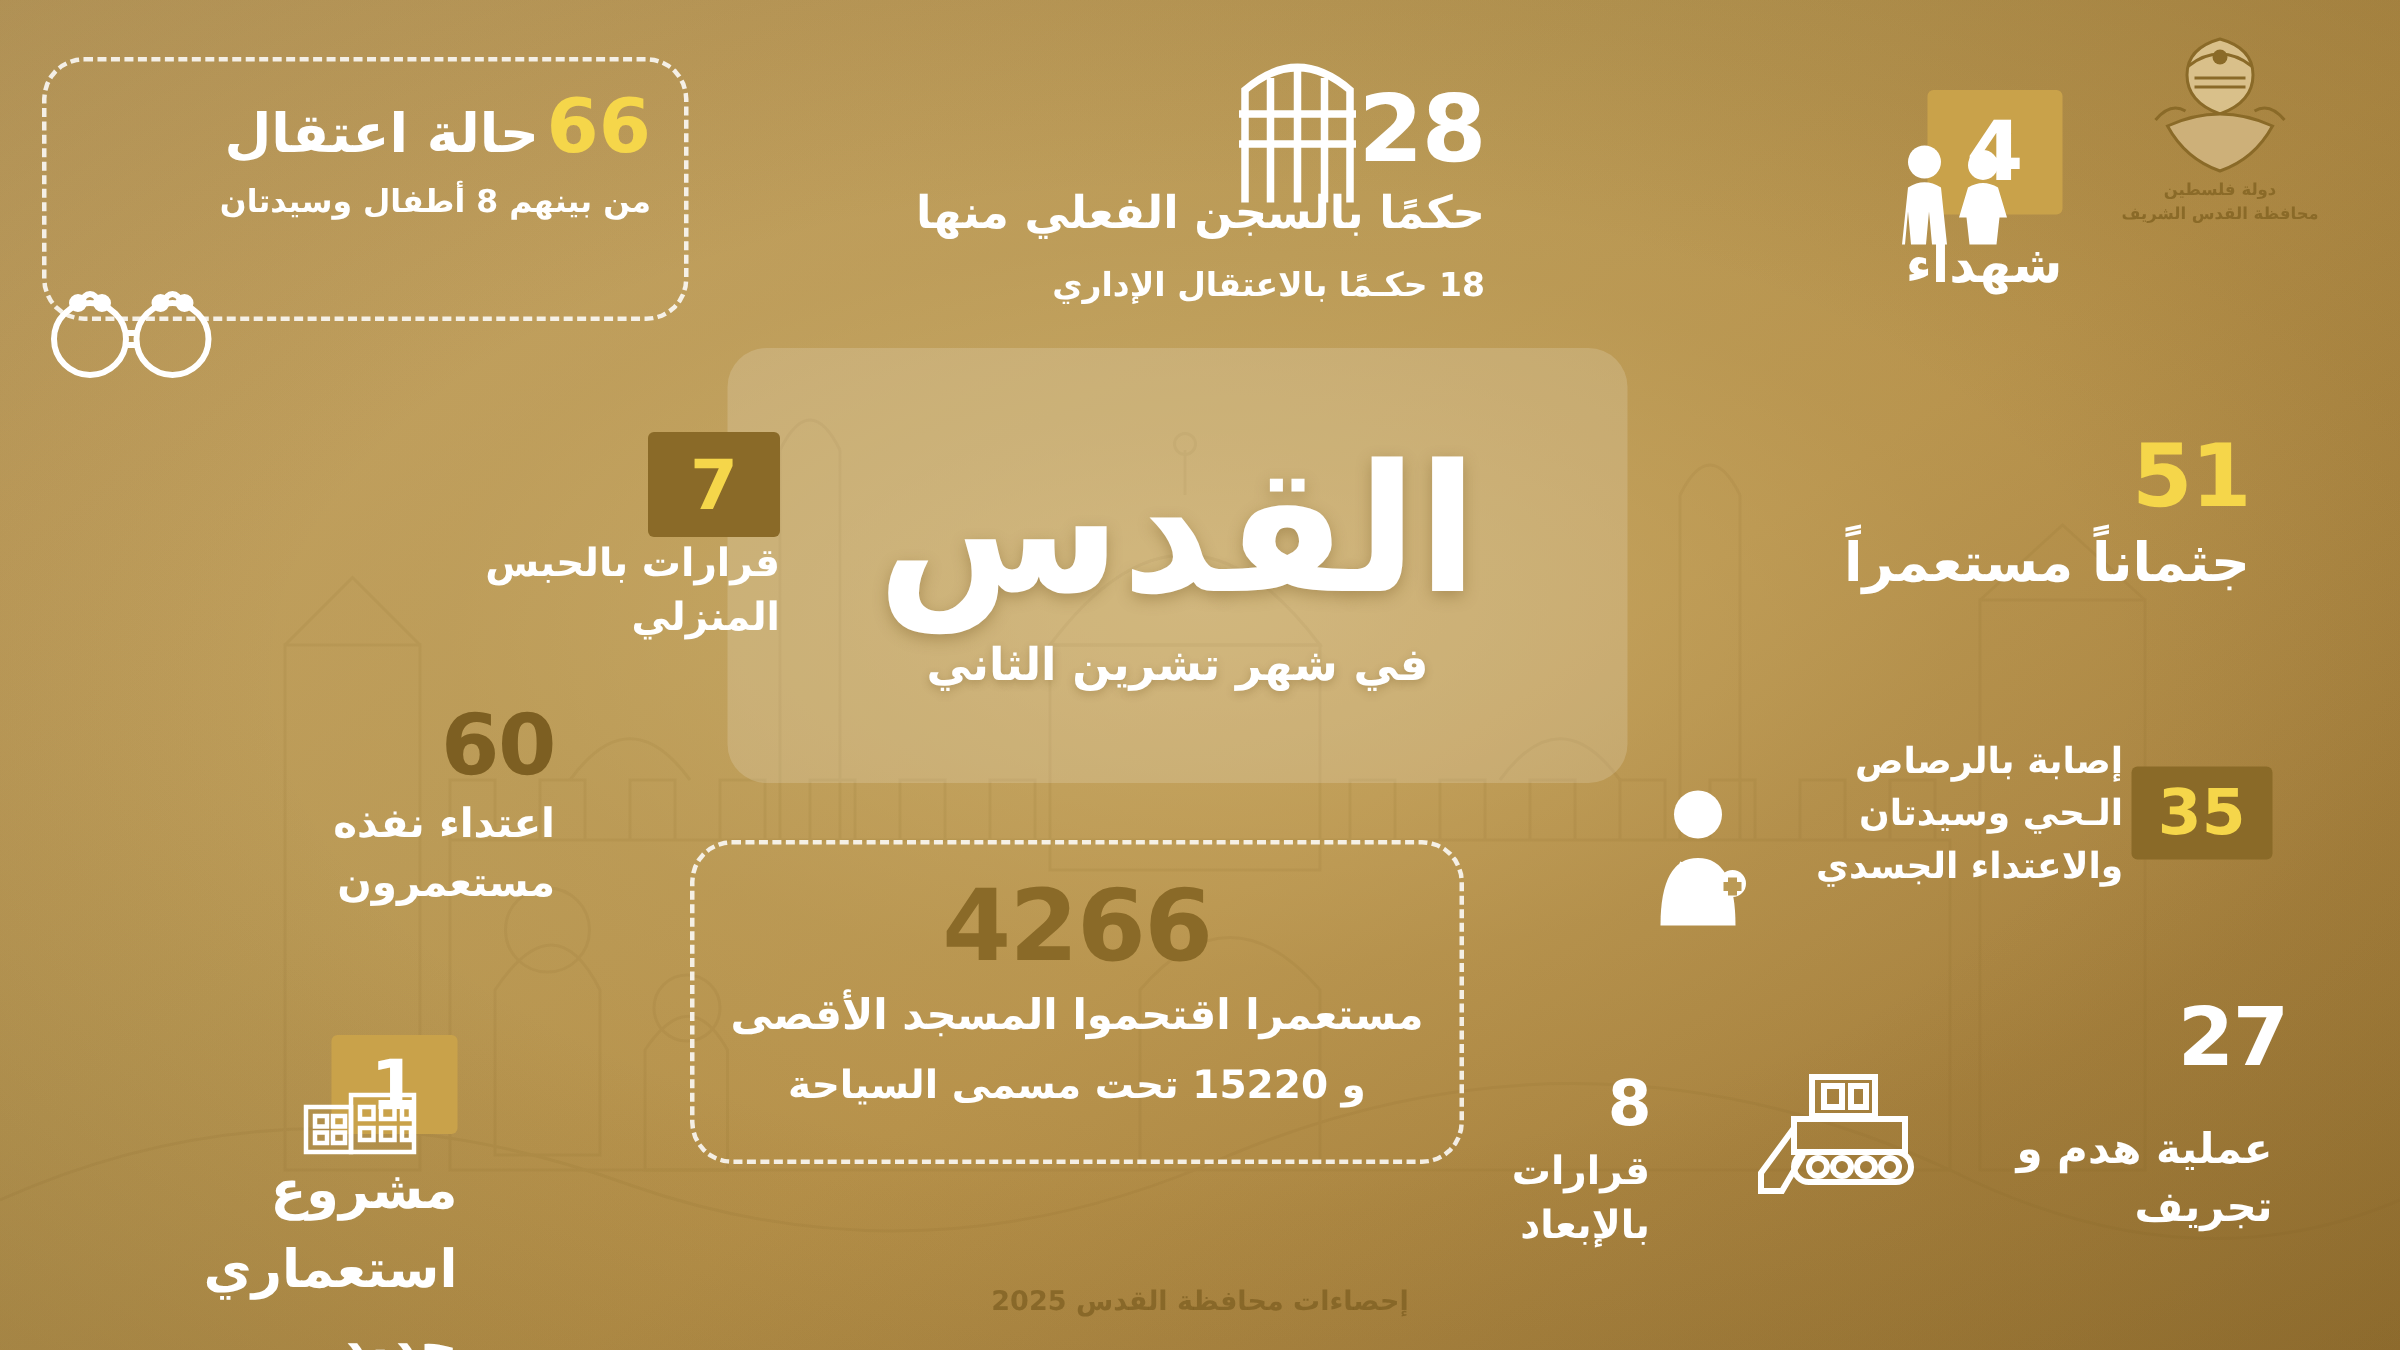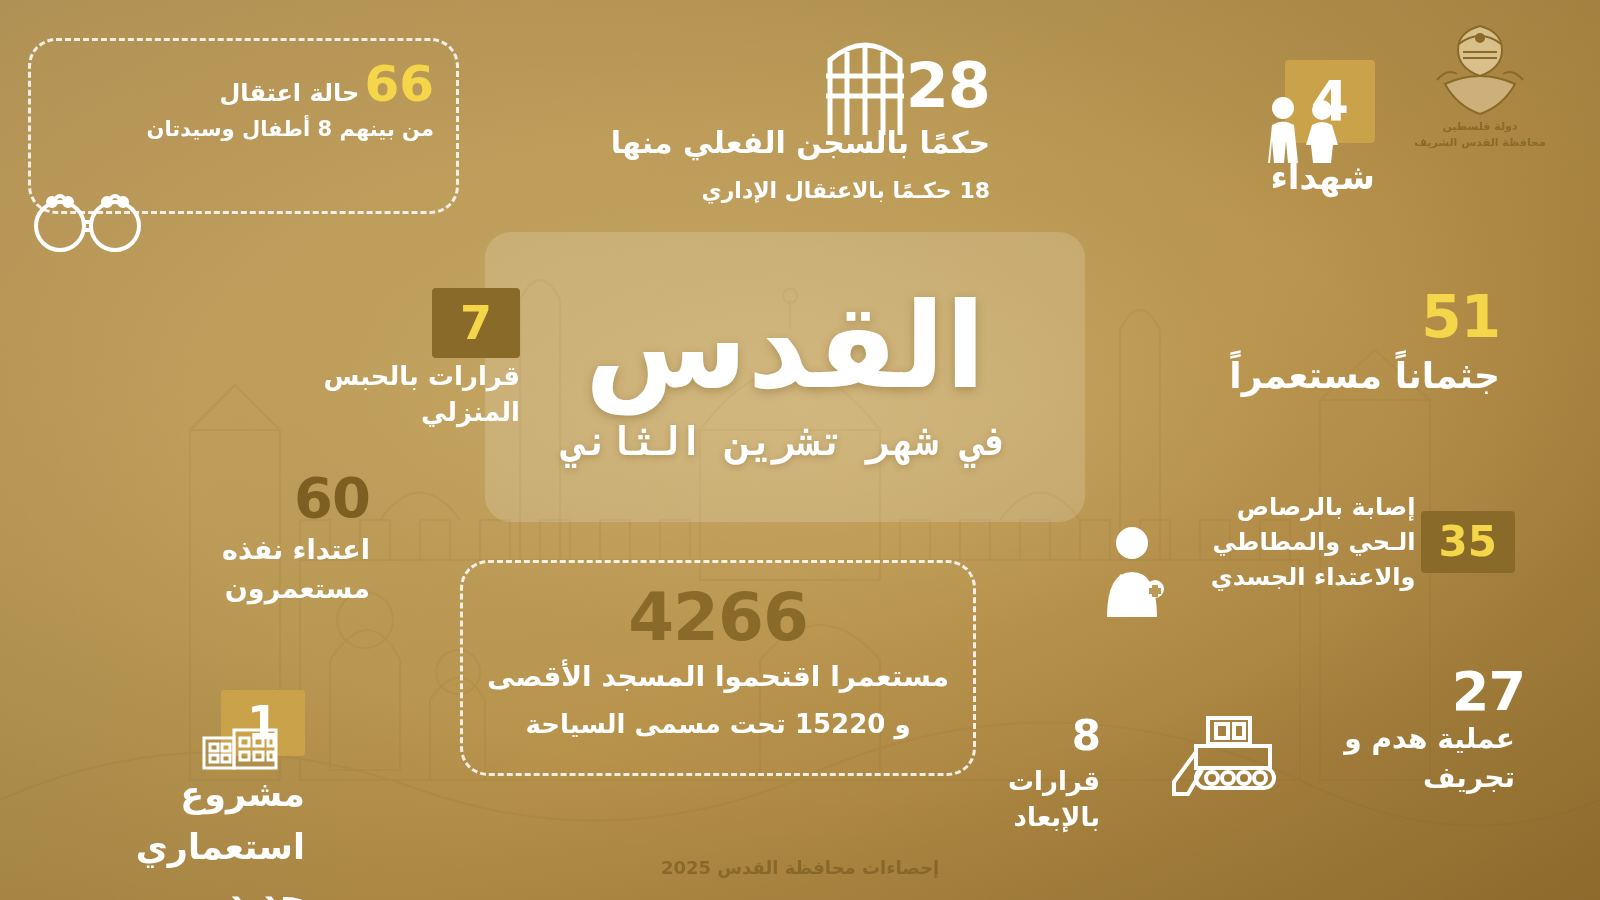--- a/index.html
+++ b/index.html
@@ -85,32 +85,31 @@
   }
   #main-title {
     font-size: 118px;
     font-weight: bold;
     color: #ffffff;
     line-height: 1;
     text-shadow: 0 3px 10px rgba(110,80,25,0.35);
     margin-bottom: 14px;
   }
   #main-subtitle {
-    font-size: 39px;
+    font-size: 30px;
     font-weight: bold;
     color: #ffffff;
     text-shadow: 0 2px 6px rgba(110,80,25,0.3);
-    font-family: Liberation Mono, monospace;
   }
 
   
   #stat-arrests { left: 28px; top: 38px; width: 425px; height: 170px; }
   #stat-arrests .inner { padding: 18px 22px 0 0; text-align: right; }
   #arrests-num { font-size: 50px; }
-  #arrests-label { font-size: 24px; }
+  #arrests-label { font-size: 36px; }
   #arrests-sub { font-size: 21px; margin-top: 6px; color:#ffffff; font-weight:bold;}
 
   #handcuff-icon { position: absolute; left: 30px; top: 176px; width: 115px; height: 80px; }
 
   #stat-sentences { left: 590px; top: 55px; width: 400px; text-align: right; }
   #sentences-num { font-size: 62px; display: inline-block; vertical-align: middle; }
   #sentences-line1 { font-size: 30px; margin-top: 4px; }
   #sentences-line2 { font-size: 22px; margin-top: 10px; }
 
   #prison-icon { position: absolute; left: 820px; top: 30px; width: 90px; height: 110px; }
@@ -139,21 +138,21 @@
 
   #medic-icon { position: absolute; left: 1085px; top: 525px; width: 95px; height: 100px; }
 
   #stat-aqsa { left: 460px; top: 560px; width: 510px; height: 210px; }
   #aqsa-num { font-size: 66px; }
   #aqsa-line1 { font-size: 28px; margin-top: 6px; }
   #aqsa-line2 { font-size: 26px; margin-top: 8px; }
 
   #stat-demolition { left: 1245px; top: 665px; width: 280px; text-align: right; }
   #demo-num { font-size: 54px; display:inline-block; vertical-align: middle;}
-  #demo-label { font-size: 28px; display:inline-block; vertical-align: middle; margin-right: 10px; line-height:1.4;}
+  #demo-label { font-size: 28px; display:inline-block; vertical-align: middle; margin-right: 10px; line-height:1.4;margin-top:27px;}
 
   #bulldozer-icon { position: absolute; left: 1160px; top: 700px; width: 135px; height: 100px; }
 
   #stat-deport { left: 960px; top: 715px; width: 140px; text-align: right; }
   #deport-num { font-size: 42px; }
   #deport-label { font-size: 26px; margin-top: 6px; line-height: 1.4; }
 
   #stat-settlement { left: 55px; top: 690px; width: 250px; text-align: right; }
   #settlement-chip { font-size: 46px; padding: 10px 26px; }
   #settlement-label { font-size: 35px; margin-top: 12px; line-height: 1.5; }
@@ -282,21 +281,21 @@
 
   <div class="block" id="stat-settler-attacks">
     <div class="num-big" id="settler-num">60</div>
     <div class="label" id="settler-label">اعتداء نفذه مستعمرون</div>
   </div>
 
   <div class="block" id="stat-injuries">
     <span class="chip" id="injury-chip">35</span>
     <span id="injury-text">
       <span class="label" style="display:block">إصابة بالرصاص</span>
-      <span class="label" style="display:block">الـحي والمطاطي</span>
+      <span class="label" style="display:block">الـحي وسيدتان</span>
       <span class="label" style="display:block">والاعتداء الجسدي</span>
     </span>
   </div>
   <div id="medic-icon">
     <svg viewBox="0 0 95 100" xmlns="http://www.w3.org/2000/svg" fill="#ffffff">
       <circle cx="47" cy="18" r="16"></circle>
       <path d="M22 92 q0 -45 25 -45 q25 0 25 45 z"></path>
       <g stroke="#ffffff" stroke-width="4" fill="none">
         <path d="M37 50 q-10 28 14 30 q16 0 16 -14"></path>
       </g>

